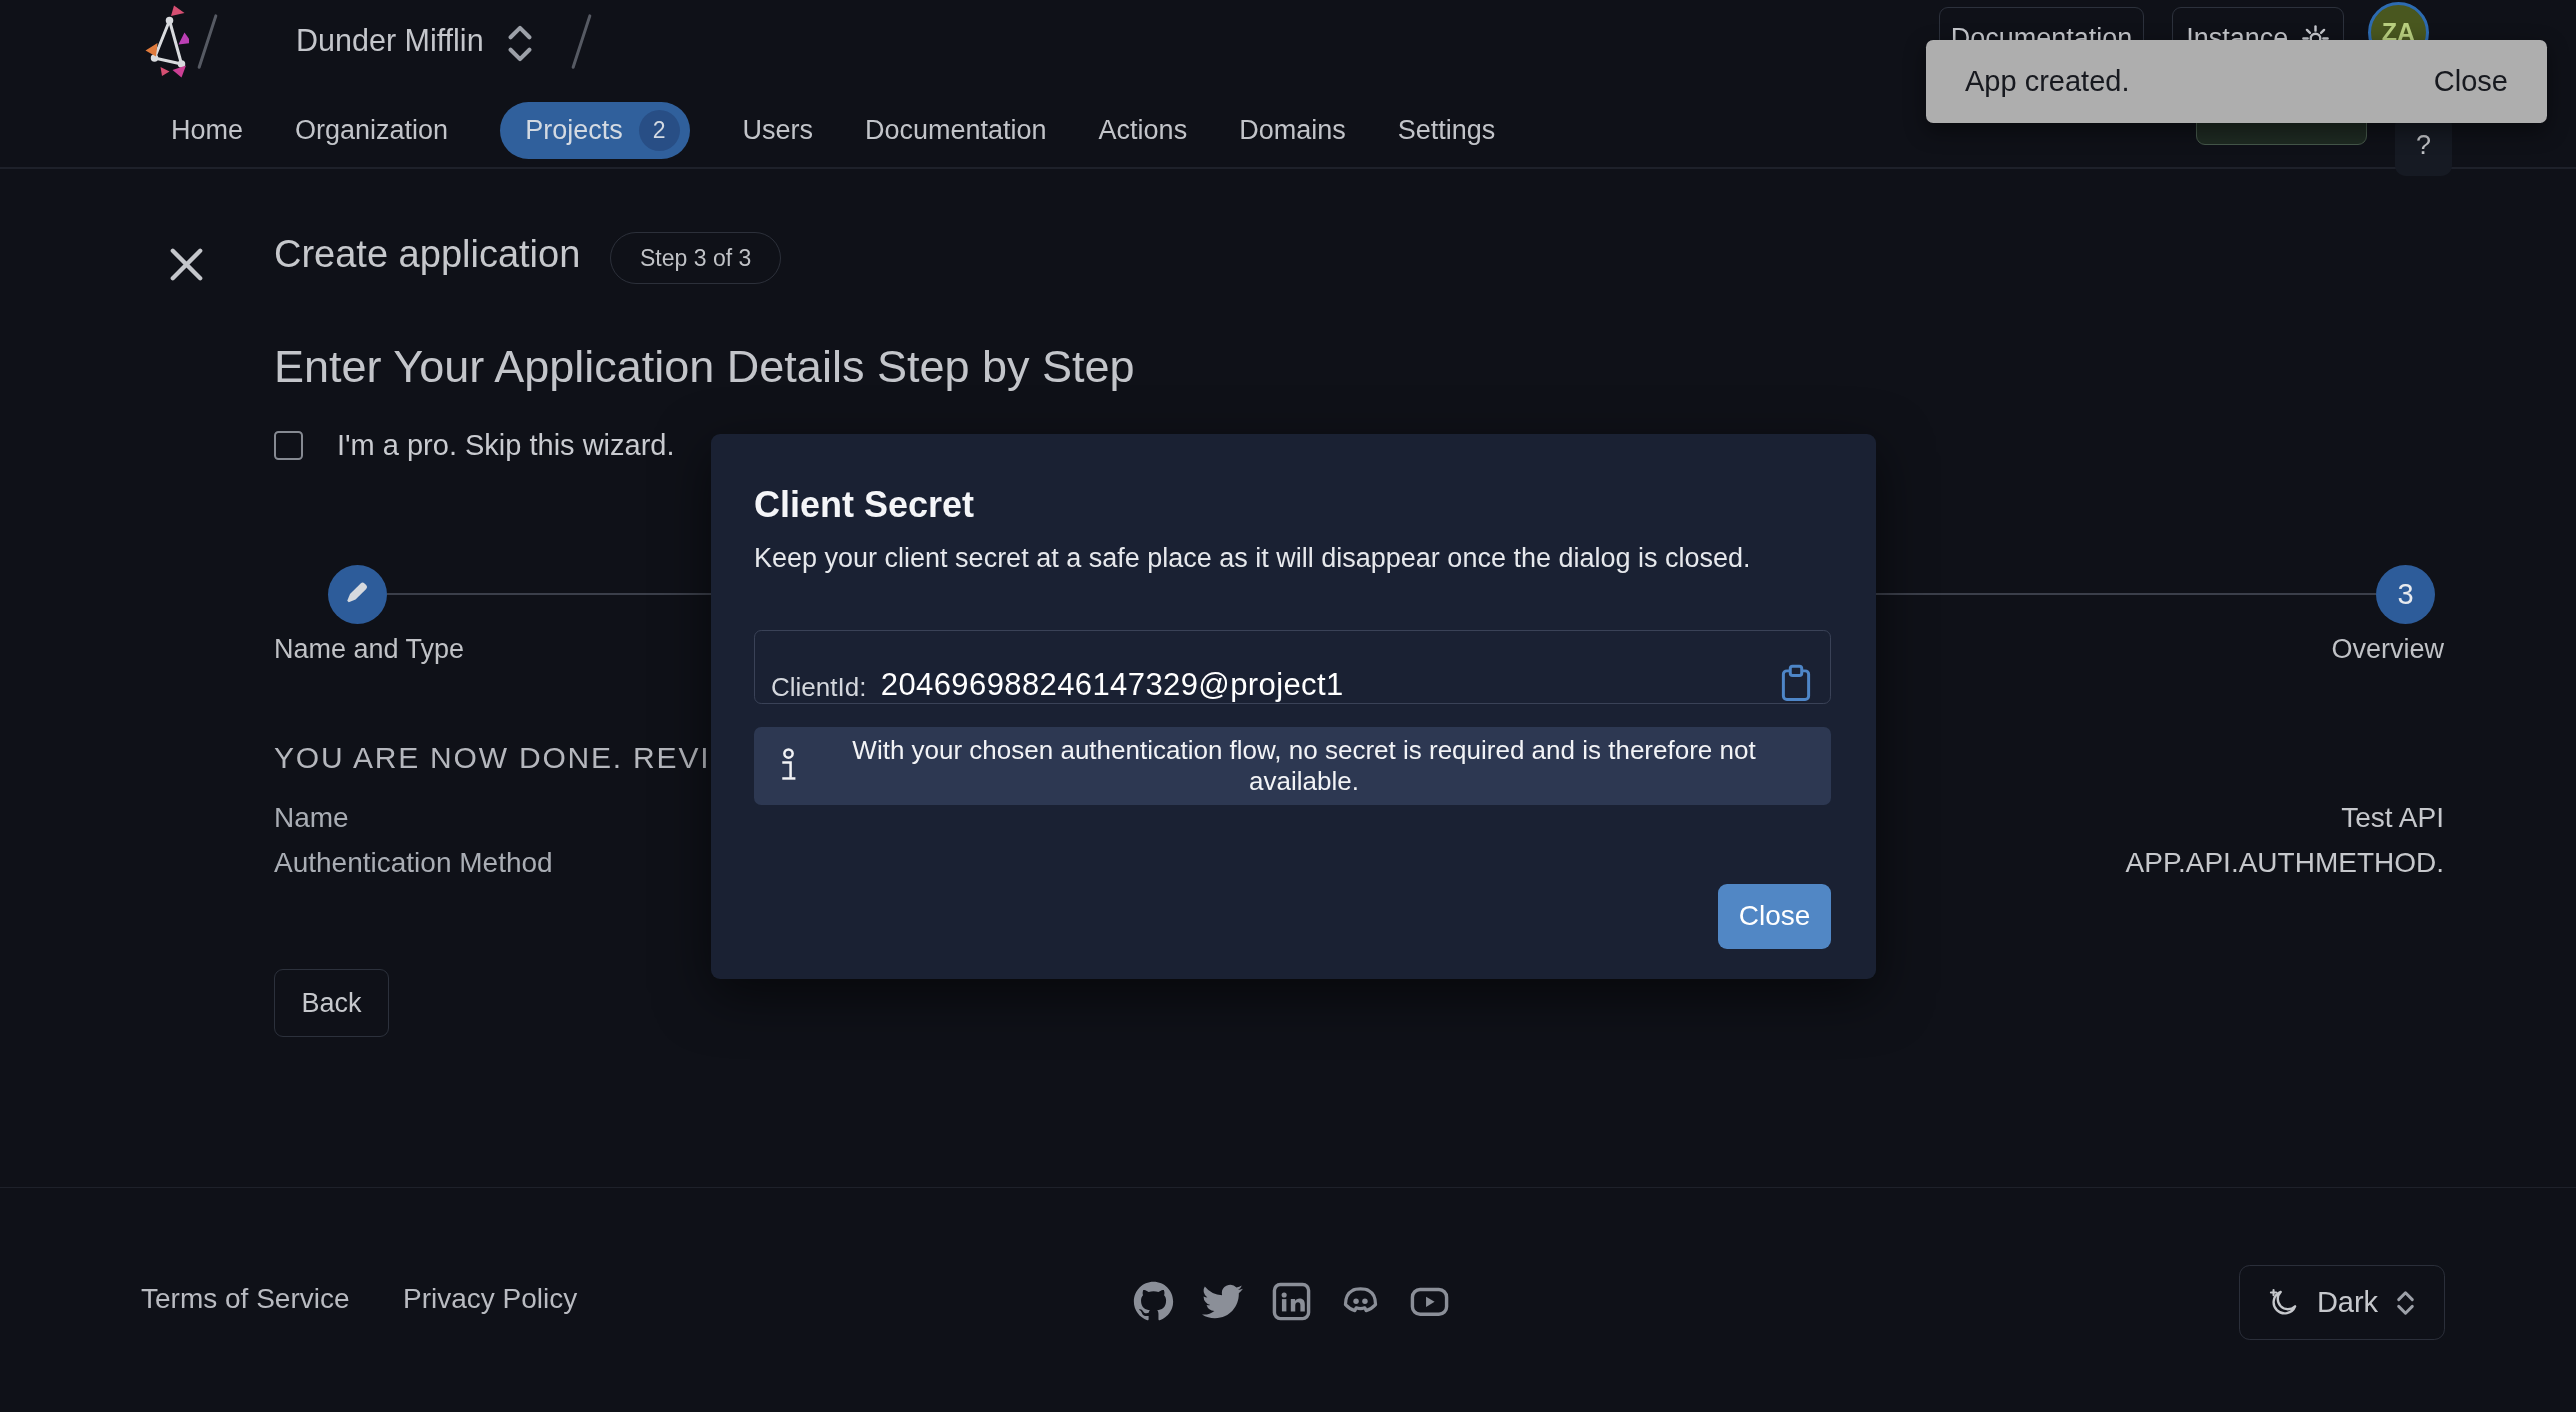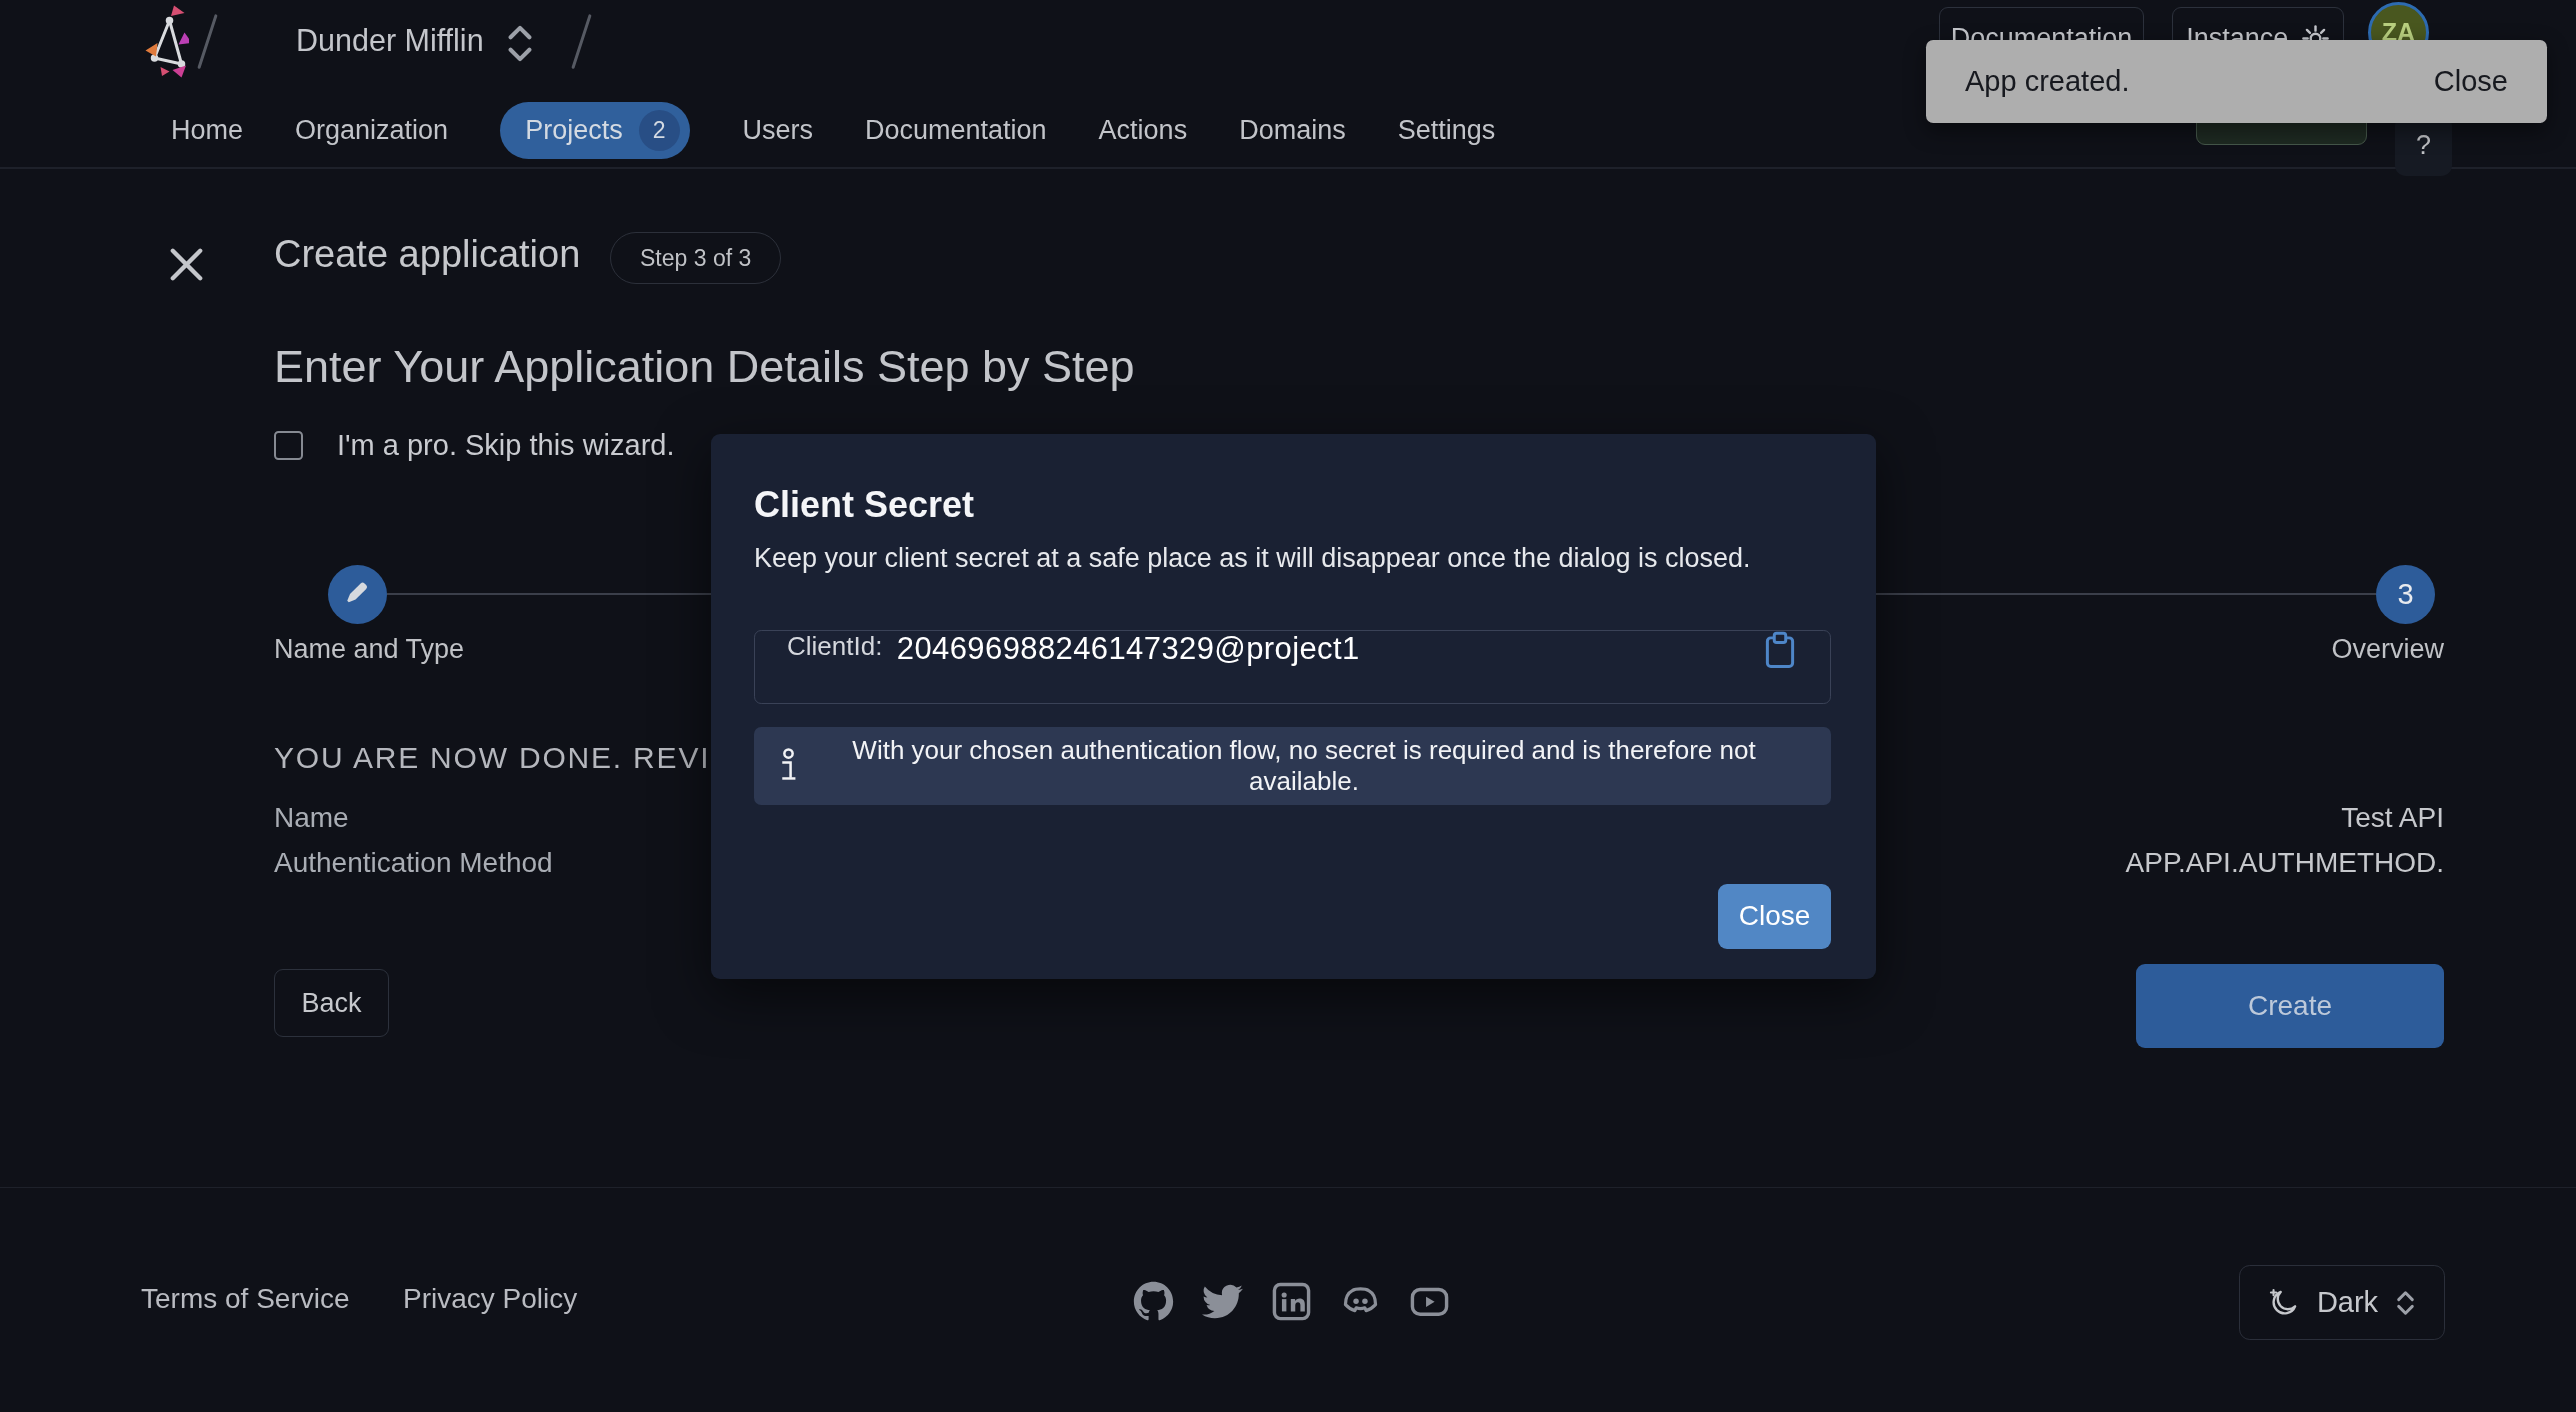--- a/index.html
+++ b/index.html
@@ -52,21 +52,21 @@
   .done-heading { position:absolute; left:274px; top:741px; font-size:30px; letter-spacing:1.8px; color:#b5b7bd; white-space:nowrap; z-index:1; }
   .kv-label { position:absolute; left:274px; font-size:28px; color:#a9adb4; }
   .kv-value { position:absolute; right:132px; font-size:28px; color:#c6c8cc; text-align:left; }
   .back-btn { position:absolute; left:274px; top:969px; width:115px; height:68px; border:1.8px solid #2c313c; border-radius:9px; background:transparent; color:#c6c8cc; font-size:27px; display:flex; align-items:center; justify-content:center; cursor:pointer; }
   .create-btn { position:absolute; left:2136px; top:964px; width:308px; height:84px; border-radius:9px; background:#2d5c9a; color:#bdc9da; font-size:28px; display:flex; align-items:center; justify-content:center; cursor:pointer; z-index:1; }
 
   
   .modal { position:absolute; left:711px; top:434px; width:1165px; height:545px; background:#1a2133; border-radius:9px; z-index:10; box-shadow:0 16px 54px rgba(0,0,0,.55); padding:50px 45px 0 43px; }
   .modal-title { font-size:36px; font-weight:600; color:#f4f5f8; }
   .modal-desc { margin-top:17px; font-size:27px; color:#e6e8ec; }
-  .cid-field { margin-top:56px; height:74px; border:1.8px solid #3a4257; border-radius:7.2px; display:flex; align-items:flex-start; padding:0 32px; }
+  .cid-field { margin-top:56px; height:74px; border:1.8px solid #3a4257; border-radius:7.2px; display:flex; align-items:flex-end; padding:0 16px; }
   .cid-label { font-size:26px; color:#d4d7dd; margin-right:14.4px; }
   .cid-value { font-size:31px; font-weight:500; color:#ffffff; letter-spacing:0.4px; }
   .copy-btn { margin-left:auto; width:36px; height:39px; cursor:pointer; display:flex; align-items:center; justify-content:center; }
   .info-box { margin-top:23px; min-height:72px; background:#2d3852; border-radius:7.2px; display:flex; align-items:center; padding:8px 23px; }
   .info-text { flex:1; text-align:center; font-size:26px; color:#f2f3f6; }
   .modal-close-btn { position:absolute; right:45px; bottom:30.5px; width:113px; height:65px; background:#5187c5; border-radius:9px; color:#ffffff; font-size:28px; display:flex; align-items:center; justify-content:center; cursor:pointer; }
 
   
   .footer { position:absolute; left:0; top:1187px; width:100%; height:226px; border-top:1.8px solid #1e212a; }
   .foot-link { position:absolute; top:95px; font-size:28px; color:#b9bbc1; cursor:pointer; }
@@ -160,21 +160,20 @@
   <div class="step-circle c3">3</div>
   <div class="step-label-left">Name and Type</div>
   <div class="step-label-right">Overview</div>
 
   <div class="done-heading">YOU ARE NOW DONE. REVIEW</div>
   <div class="kv-label" style="top:802px">Name</div>
   <div class="kv-value" style="top:802px">Test API</div>
   <div class="kv-label" style="top:847px">Authentication Method</div>
   <div class="kv-value" style="top:847px">APP.API.AUTHMETHOD.</div>
   <div class="back-btn">Back</div>
-  <div class="create-btn">Create</div>
 
   <div class="toast">
     <div class="toast-msg">App created.</div>
     <div class="toast-close">Close</div>
   </div>
 
   <div class="modal">
     <div class="modal-title">Client Secret</div>
     <div class="modal-desc">Keep your client secret at a safe place as it will disappear once the dialog is closed.</div>
     <div class="cid-field">

